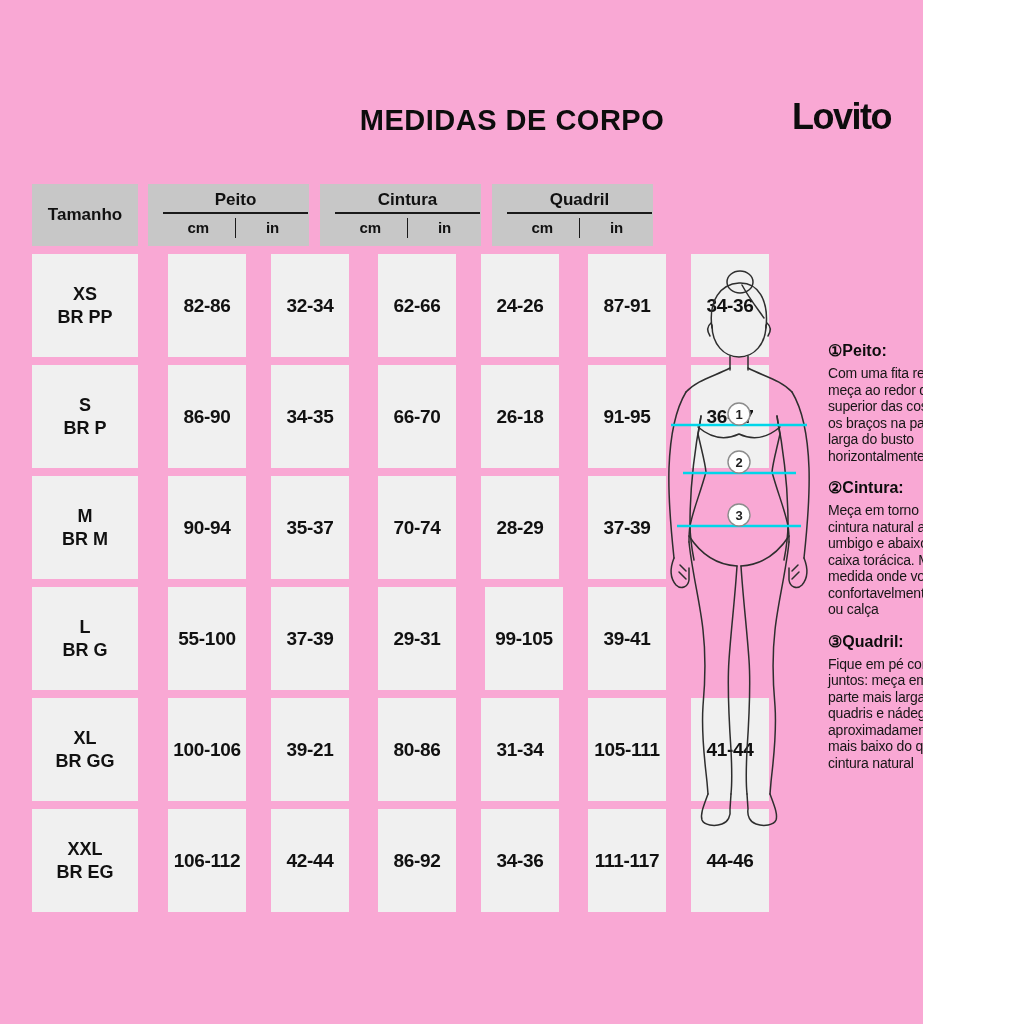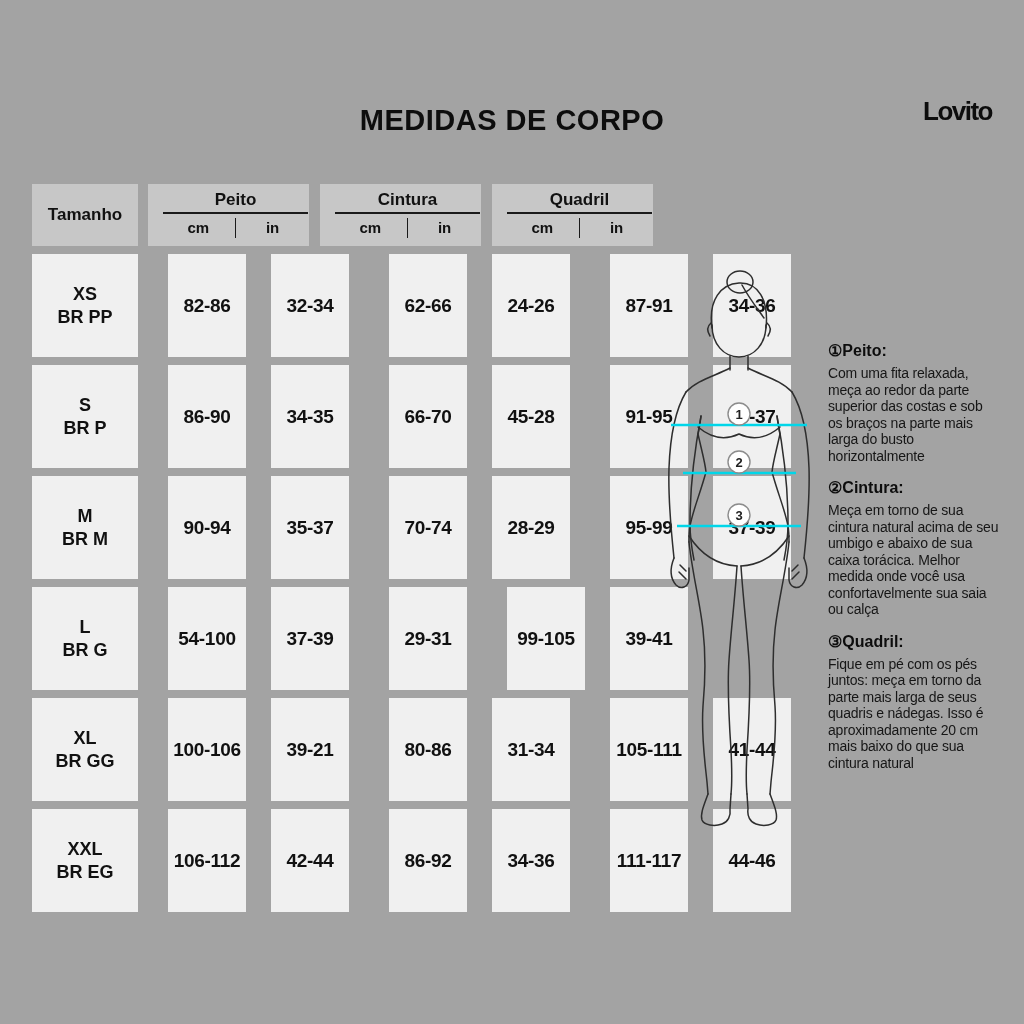--- a/index.html
+++ b/index.html
@@ -1,44 +1,44 @@
 <!DOCTYPE html>
 <html><head>
 <meta charset="utf-8">
 <style>
   * { margin:0; padding:0; box-sizing:border-box; }
   html,body { background:#ffffff; }
   .page {
-    position:relative; width:1024px; height:1024px; background:#a3a3a3;
+    position:relative; width:923px; height:1024px; background:#f9a8d4;
     font-family:"Liberation Sans", sans-serif; color:#111; overflow:hidden;
   }
 
   
   .page-title {
     position:absolute; top:104px; left:0; width:1024px;
     text-align:center; font-size:29px; font-weight:bold; letter-spacing:0.5px;
     color:#0d0d0d;
   }
   .brand-logo {
     position:absolute; top:96px; right:32px;
-    font-size:26px; font-weight:bold; letter-spacing:-1.5px; color:#0d0d0d;
+    font-size:36px; font-weight:bold; letter-spacing:-1.5px; color:#0d0d0d;
   }
 
   
   .size-table { position:absolute; left:32px; top:184px; }
   .trow { display:flex; }
   .thead { height:62px; margin-bottom:8px; }
   .drow { height:103px; margin-bottom:8px;gap:20px; }
 
   .hcell { background:#c7c7c7; }
   .dcell { background:#f0f0f0; }
 
   .c-size { width:106px; margin-right:10px; }
   .c-a   { width:78px; margin-right:5px; }
-  .c-b   { width:78px; margin-right:20px; }
+  .c-b   { width:78px; margin-right:9px; }
   .c-b:last-child { margin-right:0; }
   .c-group { width:161px; margin-right:11px; }
   .c-group:last-child { margin-right:16px; }
 
   .center-flex { display:flex; align-items:center; justify-content:center; }
 
   .size-header-cell { font-size:17px; font-weight:bold; }
 
   .group-header { display:flex; flex-direction:column; align-items:center; padding-top:6px;padding-left:14px; }
   .g-label { font-size:17px; font-weight:bold; line-height:20px; }
@@ -117,44 +117,43 @@
     </div>
 
     <div class="trow drow">
       <div class="dcell c-size center-flex size-cell">
         <span>S</span>
         <span>BR P</span>
       </div>
       <div class="dcell c-a center-flex value-cell">86-90</div>
       <div class="dcell c-b center-flex value-cell">34-35</div>
       <div class="dcell c-a center-flex value-cell">66-70</div>
-      <div class="dcell c-b center-flex value-cell">45-28</div>
+      <div class="dcell c-b center-flex value-cell">26-18</div>
       <div class="dcell c-a center-flex value-cell">91-95</div>
       <div class="dcell c-b center-flex value-cell">36-37</div>
     </div>
 
     <div class="trow drow">
       <div class="dcell c-size center-flex size-cell">
         <span>M</span>
         <span>BR M</span>
       </div>
       <div class="dcell c-a center-flex value-cell">90-94</div>
       <div class="dcell c-b center-flex value-cell">35-37</div>
       <div class="dcell c-a center-flex value-cell">70-74</div>
       <div class="dcell c-b center-flex value-cell">28-29</div>
-      <div class="dcell c-a center-flex value-cell">95-99</div>
       <div class="dcell c-b center-flex value-cell">37-39</div>
     </div>
 
     <div class="trow drow">
       <div class="dcell c-size center-flex size-cell">
         <span>L</span>
         <span>BR G</span>
       </div>
-      <div class="dcell c-a center-flex value-cell">54-100</div>
+      <div class="dcell c-a center-flex value-cell">55-100</div>
       <div class="dcell c-b center-flex value-cell">37-39</div>
       <div class="dcell c-b center-flex value-cell">29-31</div>
       <div class="dcell c-a center-flex value-cell">99-105</div>
       <div class="dcell c-b center-flex value-cell">39-41</div>
     </div>
 
     <div class="trow drow">
       <div class="dcell c-size center-flex size-cell">
         <span>XL</span>
         <span>BR GG</span>

